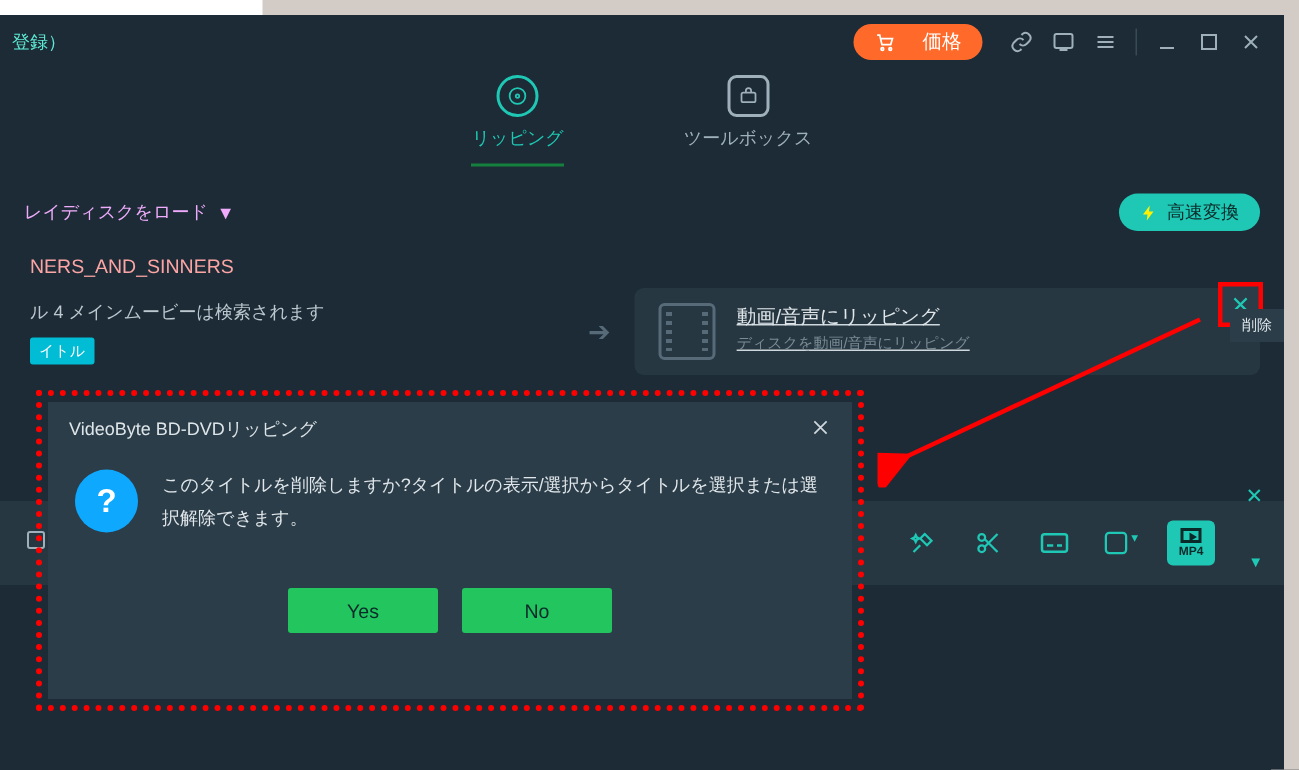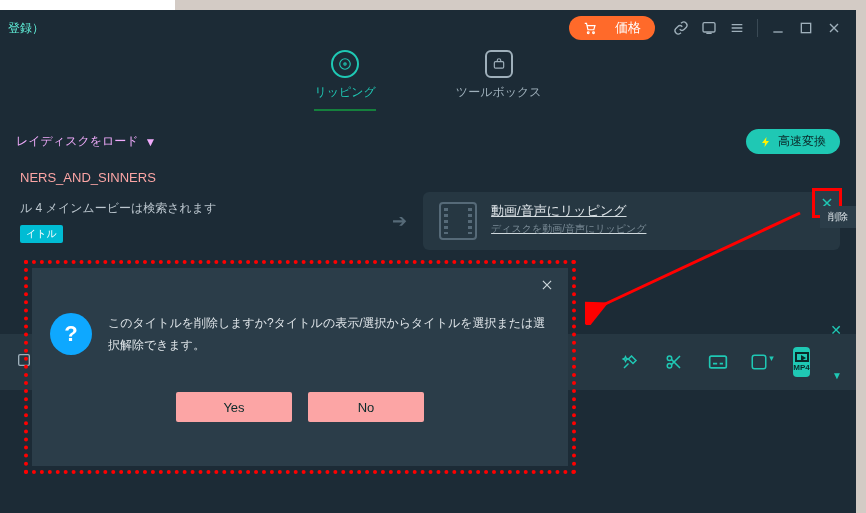--- a/index.html
+++ b/index.html
@@ -73,21 +73,21 @@
   
   .toolbar {
     position:absolute; left:0; right:0; top:324px; height:56px;
     background:#263742; display:flex; align-items:center;
     padding-left:16px; padding-right:46px; gap:18px;
   }
   .toolbar .tleft { color:#9fb0bb; }
   .toolbar .spacer { flex:1;}
   .toolicon { color:#1fc8b4; width:26px; display:flex; justify-content:center; cursor:pointer; font-size:15px;}
   .mp4badge {
-    width:17px; height:30px; background:#1fc8b4; border-radius:4px;
+    width:32px; height:30px; background:#1fc8b4; border-radius:4px;
     display:flex; flex-direction:column; align-items:center; justify-content:center;
     color:#0a2a2a; font-size:8px; font-weight:bold; cursor:pointer;
   }
   .mp4badge .sq{width:14px;height:10px;border:2px solid #0a2a2a; margin-bottom:1px; position:relative;}
   .mp4badge .sq::after{content:"";position:absolute;left:4px;top:1px;border-left:5px solid #0a2a2a;border-top:3px solid transparent;border-bottom:3px solid transparent;}
   .side-x { position:absolute; right:14px; top:312px; color:#1fc8b4; cursor:pointer; font-size:14px;}
   .side-dd{ position:absolute; right:14px; top:360px; color:#1fc8b4; cursor:pointer; font-size:10px;}
   
   .dotted-frame {
     position:absolute; left:24px; top:250px; width:552px; height:214px;
@@ -98,21 +98,21 @@
     background:#2b3d49; color:#dfe6ea;
   }
   .dlg-title { display:flex; align-items:center; padding:10px 14px; font-size:12px; }
   .dlg-title .spacer{flex:1;}
   .dlg-title .dlg-close{ cursor:pointer; color:#cfd8dc;}
   .dlg-body { display:flex; gap:16px; padding:8px 18px; align-items:flex-start;}
   .qcircle{ width:42px; height:42px; border-radius:50%; background:#0ea8ff; color:#fff;
     display:flex; align-items:center; justify-content:center; font-size:22px; font-weight:bold; flex-shrink:0;}
   .dlg-msg{ font-size:12px; line-height:1.8; color:#e0e6ea; }
   .dlg-buttons{ display:flex; gap:16px; justify-content:center; margin-top:28px;}
-  .dlg-btn{ width:116px; height:30px; background:#fca5a5; color:#0a2a2a;
+  .dlg-btn{ width:100px; height:30px; background:#22c55e; color:#0a2a2a;
     display:flex; align-items:center; justify-content:center; font-size:13px; cursor:pointer; border-radius:2px;}
 </style>
 </head>
 <body>
 
 <div class="whitebit"></div>
 
 <div class="app">
 
   <div class="titlebar">
@@ -266,20 +266,21 @@
     <div class="mp4badge">
       <div class="sq"></div>
       <span>MP4</span>
     </div>
   </div>
   <div class="side-x">✕</div>
   <div class="side-dd">▼</div>
 
   <div class="dialog">
     <div class="dlg-title">
+      <span>VideoByte BD-DVDリッピング</span>
       <span class="spacer"></span>
       <span class="dlg-close">
         <svg width="14" height="14" viewBox="0 0 24 24" stroke="currentColor" stroke-width="2">
             <path d="M5 5l14 14M19 5L5 19"></path>
           </svg>
       </span>
     </div>
     <div class="dlg-body">
       <div class="qcircle">?</div>
       <div class="dlg-msg">このタイトルを削除しますか?タイトルの表示/選択からタイトルを選択または選択解除できます。</div>

